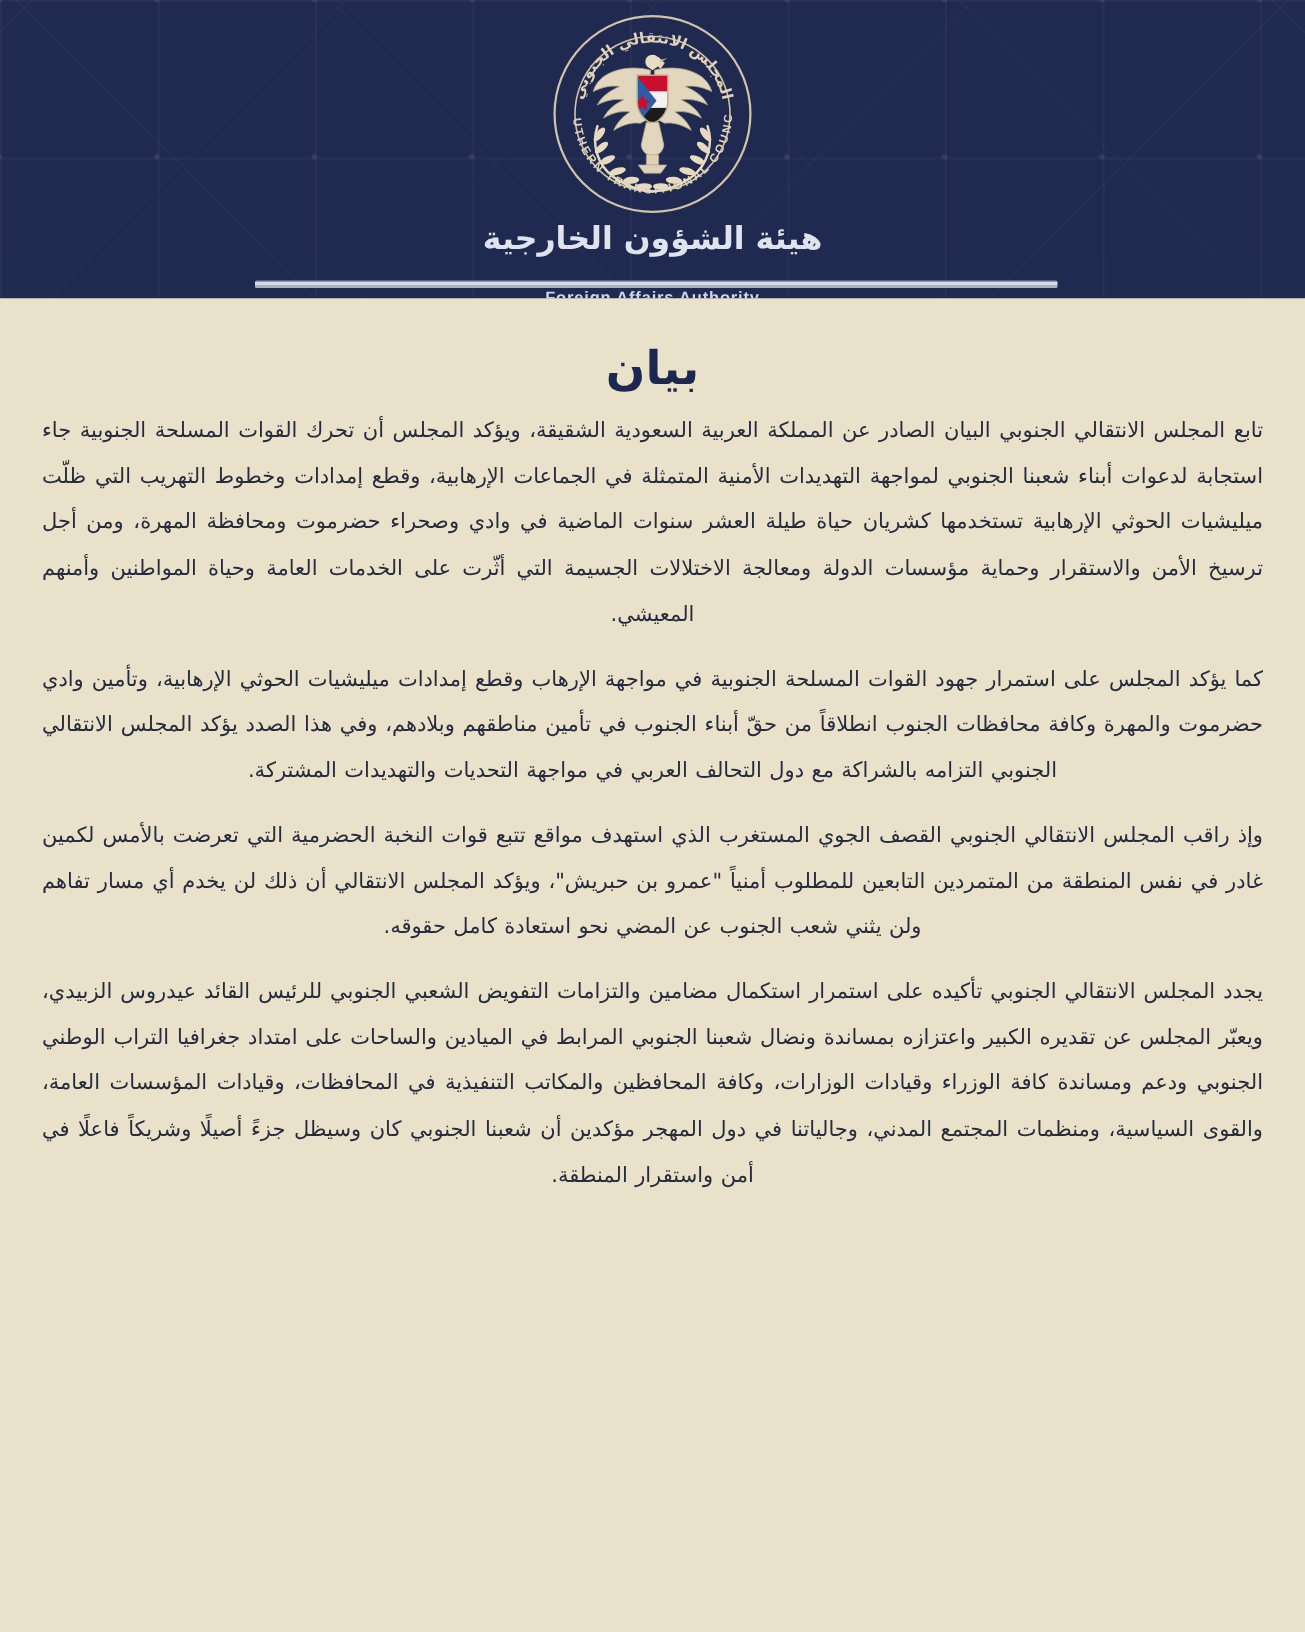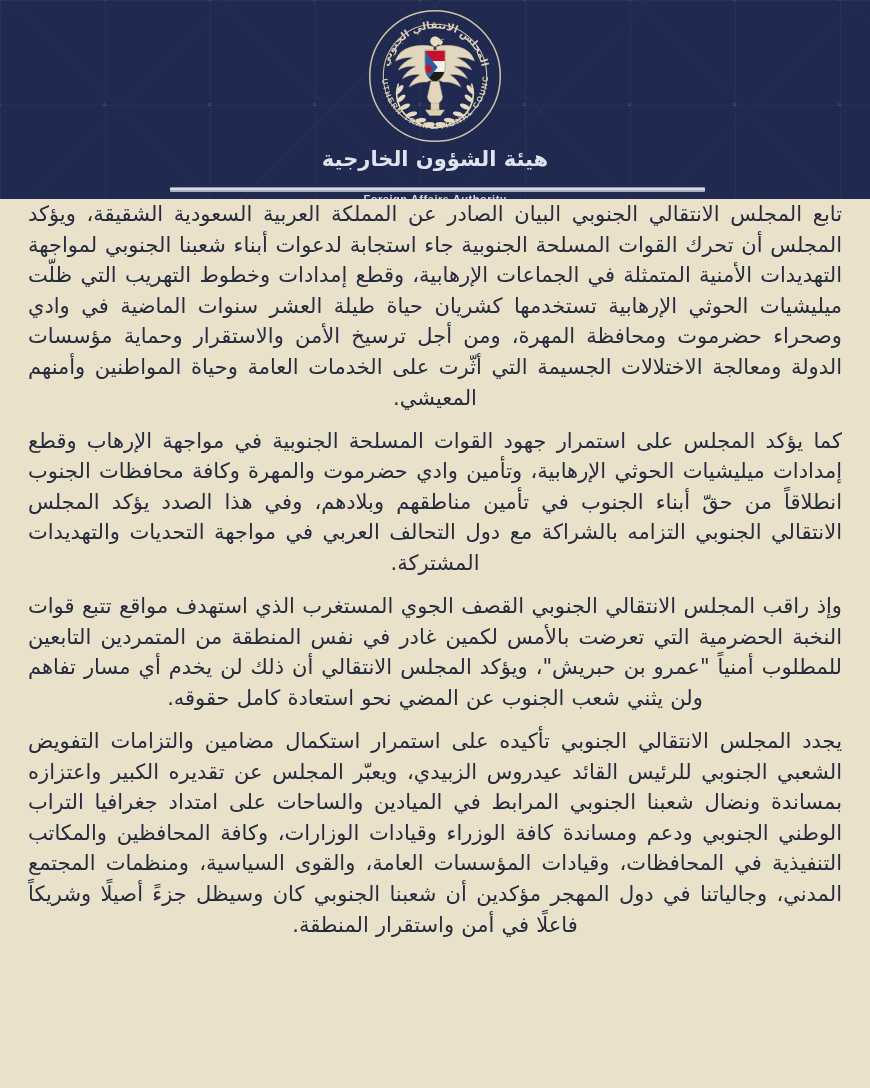--- a/index.html
+++ b/index.html
@@ -120,21 +120,21 @@
     line-height: 1.2;
     direction: rtl;
   }
   .paragraphs {
     direction: rtl;
     text-align: justify;
     text-align-last: center;
   }
   .para {
     color: #262b3d;
-    font-size: 21px;
+    font-size: 14px;
     line-height: 30.6px;
     margin: 0 0 12.5px 0;
     text-align: justify;
     text-justify: inter-word;
     word-spacing: 0.5px;
     direction: rtl;
   }
   .para:last-child { margin-bottom: 0; }
 </style>
 </head>
@@ -217,20 +217,21 @@
       </div>
 
       <div class="authority-ar">هيئة الشؤون الخارجية</div>
       <div class="authority-en">Foreign Affairs Authority</div>
     </div>
 
     <div class="header-rule"></div>
   </div>
 
   <div class="doc-body">
+    <h1 class="doc-title">بيان</h1>
 
     <div class="paragraphs">
       <p class="para">تابع المجلس الانتقالي الجنوبي البيان الصادر عن المملكة العربية السعودية الشقيقة، ويؤكد المجلس أن تحرك القوات المسلحة الجنوبية جاء استجابة لدعوات أبناء شعبنا الجنوبي لمواجهة التهديدات الأمنية المتمثلة في الجماعات الإرهابية، وقطع إمدادات وخطوط التهريب التي ظلّت ميليشيات الحوثي الإرهابية تستخدمها كشريان حياة طيلة العشر سنوات الماضية في وادي وصحراء حضرموت ومحافظة المهرة، ومن أجل ترسيخ الأمن والاستقرار وحماية مؤسسات الدولة ومعالجة الاختلالات الجسيمة التي أثّرت على الخدمات العامة وحياة المواطنين وأمنهم المعيشي.</p>
       <p class="para">كما يؤكد المجلس على استمرار جهود القوات المسلحة الجنوبية في مواجهة الإرهاب وقطع إمدادات ميليشيات الحوثي الإرهابية، وتأمين وادي حضرموت والمهرة وكافة محافظات الجنوب انطلاقاً من حقّ أبناء الجنوب في تأمين مناطقهم وبلادهم، وفي هذا الصدد يؤكد المجلس الانتقالي الجنوبي التزامه بالشراكة مع دول التحالف العربي في مواجهة التحديات والتهديدات المشتركة.</p>
       <p class="para">وإذ راقب المجلس الانتقالي الجنوبي القصف الجوي المستغرب الذي استهدف مواقع تتبع قوات النخبة الحضرمية التي تعرضت بالأمس لكمين غادر في نفس المنطقة من المتمردين التابعين للمطلوب أمنياً "عمرو بن حبريش"، ويؤكد المجلس الانتقالي أن ذلك لن يخدم أي مسار تفاهم ولن يثني شعب الجنوب عن المضي نحو استعادة كامل حقوقه.</p>
       <p class="para">يجدد المجلس الانتقالي الجنوبي تأكيده على استمرار استكمال مضامين والتزامات التفويض الشعبي الجنوبي للرئيس القائد عيدروس الزبيدي، ويعبّر المجلس عن تقديره الكبير واعتزازه بمساندة ونضال شعبنا الجنوبي المرابط في الميادين والساحات على امتداد جغرافيا التراب الوطني الجنوبي ودعم ومساندة كافة الوزراء وقيادات الوزارات، وكافة المحافظين والمكاتب التنفيذية في المحافظات، وقيادات المؤسسات العامة، والقوى السياسية، ومنظمات المجتمع المدني، وجالياتنا في دول المهجر مؤكدين أن شعبنا الجنوبي كان وسيظل جزءً أصيلًا وشريكاً فاعلًا في أمن واستقرار المنطقة.</p>
     </div>
   </div>
 
 </div>

